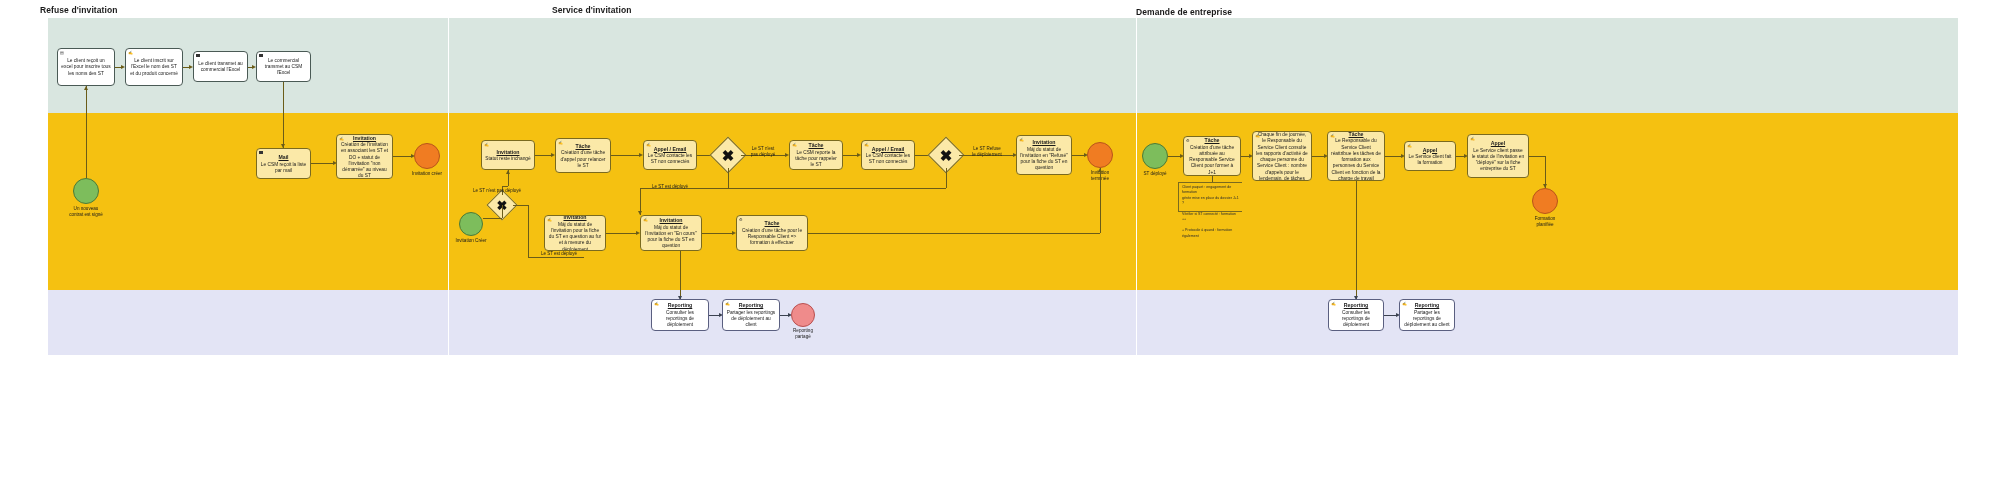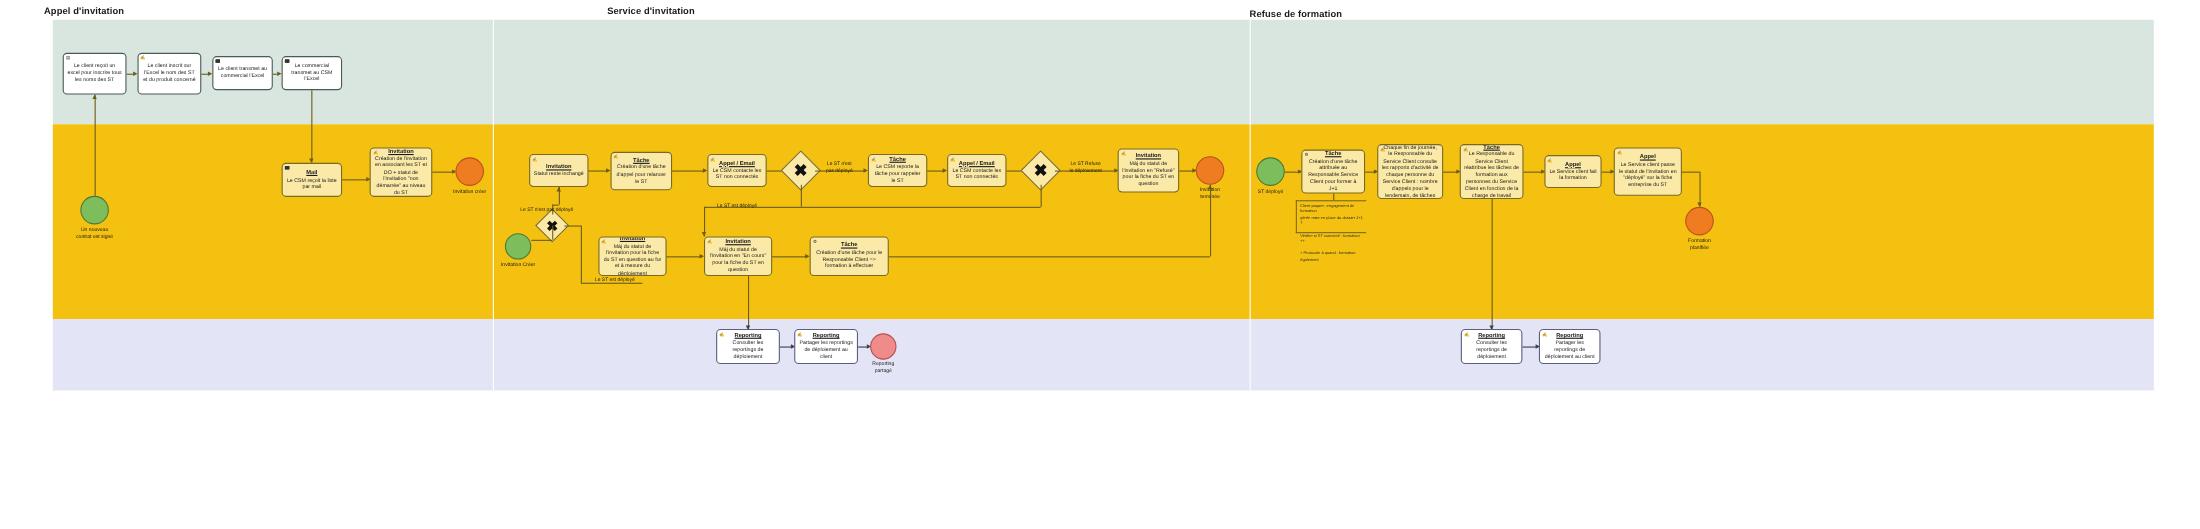--- a/index.html
+++ b/index.html
@@ -128,23 +128,23 @@
     padding: 2px 3px;
     font-size: 3.6px; color: #2a2a2a; line-height: 1.5;
     white-space: pre-line;
   }
 </style>
 </head>
 <body>
 
 <div id="root">
 
-  <div class="phase-label" style="left:40px; top:5px;">Appel d'invitation</div>
+  <div class="phase-label" style="left:40px; top:5px;">Refuse d'invitation</div>
   <div class="phase-label" style="left:552px; top:5px;">Service d'invitation</div>
-  <div class="phase-label" style="left:1136px; top:7px;">Refuse de formation</div>
+  <div class="phase-label" style="left:1136px; top:7px;">Demande de entreprise</div>
 
   <div class="pool">
     <div class="lane lane-excel"></div>
     <div class="lane lane-hubspot"></div>
     <div class="lane lane-myreport"></div>
   </div>
 
   <div class="divider" style="left:448px;"></div>
   <div class="divider" style="left:1136px;"></div>
 

